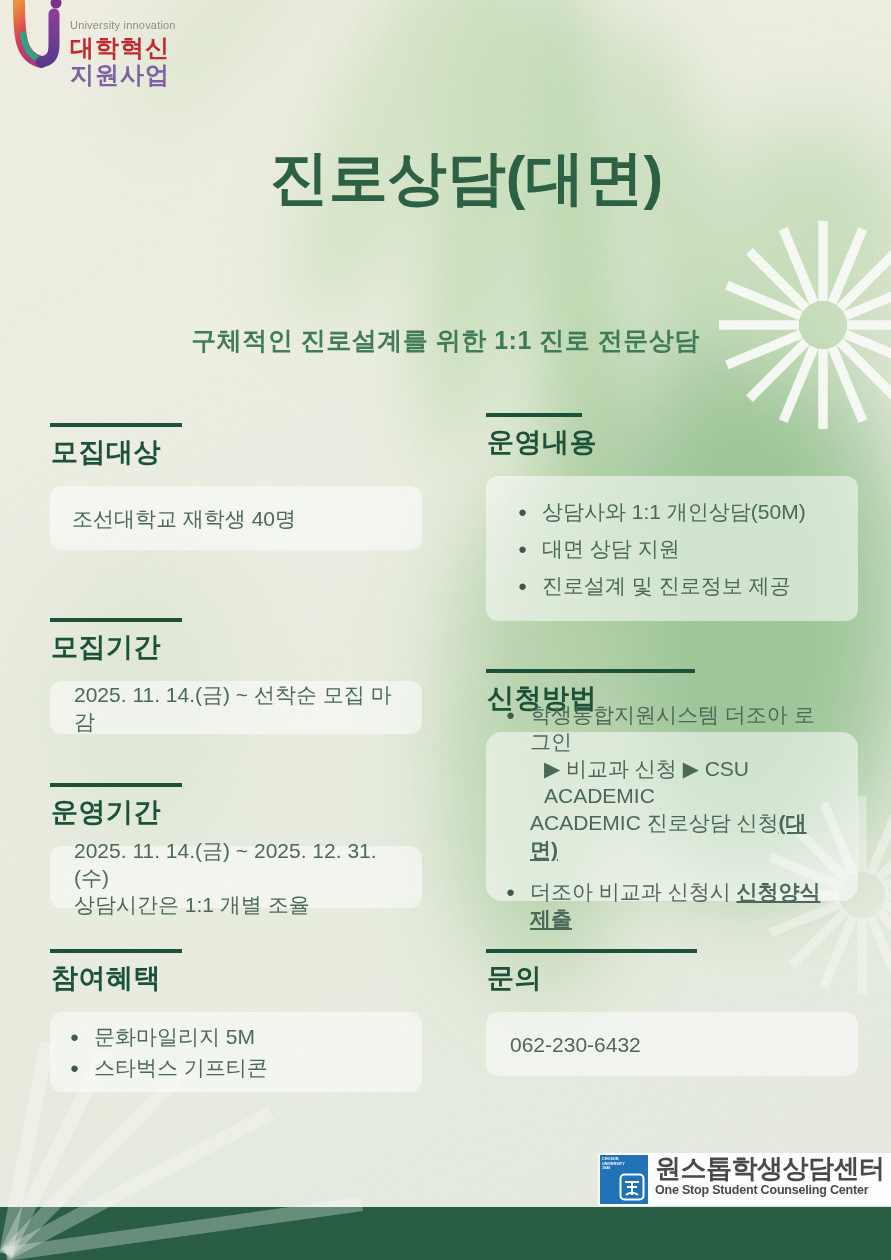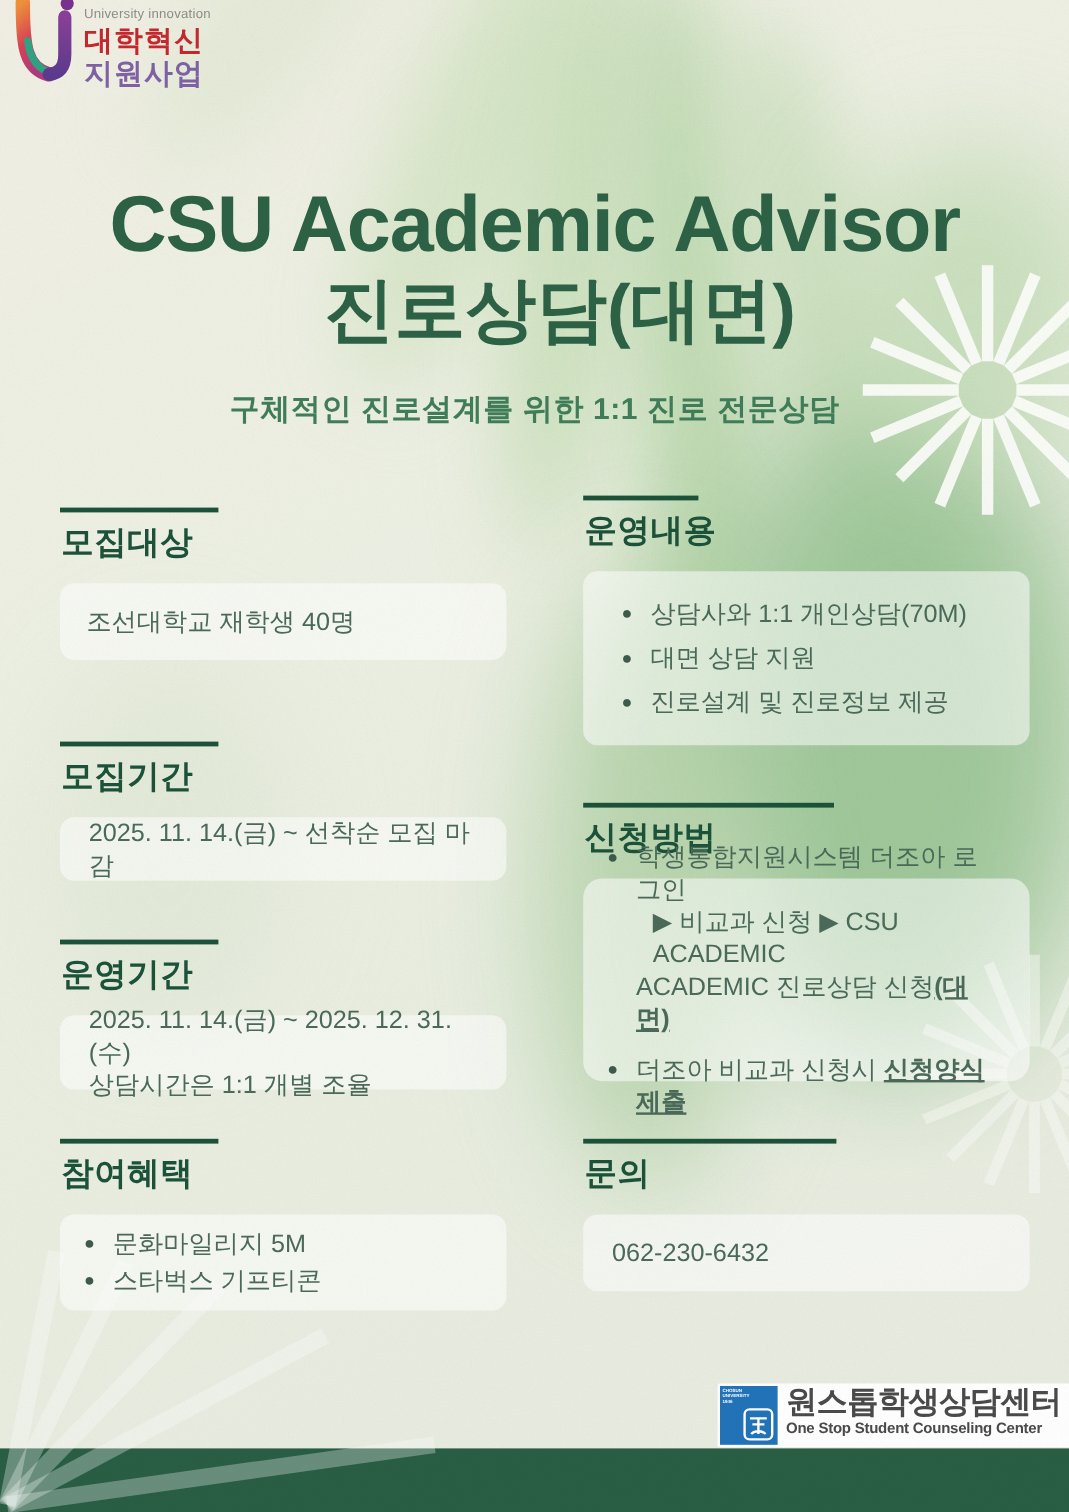--- a/index.html
+++ b/index.html
@@ -23,21 +23,21 @@
   .leaf-i{left:40px;top:540px;width:200px;height:320px;background:#dde6d2;filter:blur(44px);opacity:.55;}
   
   .starburst{position:absolute;}
   .starburst line{stroke:#fbfcf8;stroke-width:9.5;}
   .sb-1{left:713px;top:215px;opacity:.95;}
   .sb-2{left:757px;top:790px;opacity:.45;}
   
   .grain{position:absolute;inset:0;z-index:30;pointer-events:none;opacity:.07;mix-blend-mode:multiply;}
   
   .uni-logo{position:absolute;left:8px;top:0;z-index:10;display:flex;}
-  .uni-logo-text{margin-left:4px;padding-top:7px;line-height:1;}
+  .uni-logo-text{margin-left:4px;padding-top:7px;line-height:1;margin-top:13px;}
   .u-small{font-size:11px;color:#8f8e88;letter-spacing:.2px;}
   .u-red{font-size:24px;font-weight:bold;color:#c5282e;margin-top:5px;letter-spacing:1px;}
   .u-purple{font-size:24px;font-weight:bold;color:#7e62a5;margin-top:3px;letter-spacing:1px;}
   
   .title-wrap{position:absolute;left:0;right:0;top:146px;text-align:center;z-index:10;color:#2d6246;}
   .title-l1{font-size:66px;font-weight:800;letter-spacing:-1px;line-height:80px;}
   .title-l2{font-size:59px;font-weight:700;letter-spacing:0;line-height:64px;padding-left:42px;}
   .subtitle{position:absolute;left:0;right:0;top:324px;text-align:center;z-index:10;
     font-size:25px;color:#3f7d58;font-weight:bold;letter-spacing:.5px;}
   
@@ -161,40 +161,39 @@
       <circle cx="48" cy="3" r="5.5" fill="#7a2f8f"></circle>
     </svg>
     <div class="uni-logo-text">
       <div class="u-small">University innovation</div>
       <div class="u-red">대학혁신</div>
       <div class="u-purple">지원사업</div>
     </div>
   </div>
 
   <div class="title-wrap">
-    <div class="title-l1">CSU Academic Advisor</div>
     <div class="title-l2">진로상담(대면)</div>
   </div>
   <div class="subtitle">구체적인 진로설계를 위한 1:1 진로 전문상담</div>
 
   <section class="sec sec-recruit-target">
     <div class="rule w132"></div>
     <h2>모집대상</h2>
     <div class="box pad">
       <div>조선대학교 재학생 40명</div>
     </div>
   </section>
 
   <section class="sec sec-operation-content">
     <div class="rule w96"></div>
     <h2>운영내용</h2>
     <div class="box pad">
       <div class="li">
         <span class="dot">●</span>
-        <span>상담사와 1:1 개인상담(70M)</span>
+        <span>상담사와 1:1 개인상담(50M)</span>
       </div>
       <div class="li">
         <span class="dot">●</span>
         <span>대면 상담 지원</span>
       </div>
       <div class="li">
         <span class="dot">●</span>
         <span>진로설계 및 진로정보 제공</span>
       </div>
     </div>

